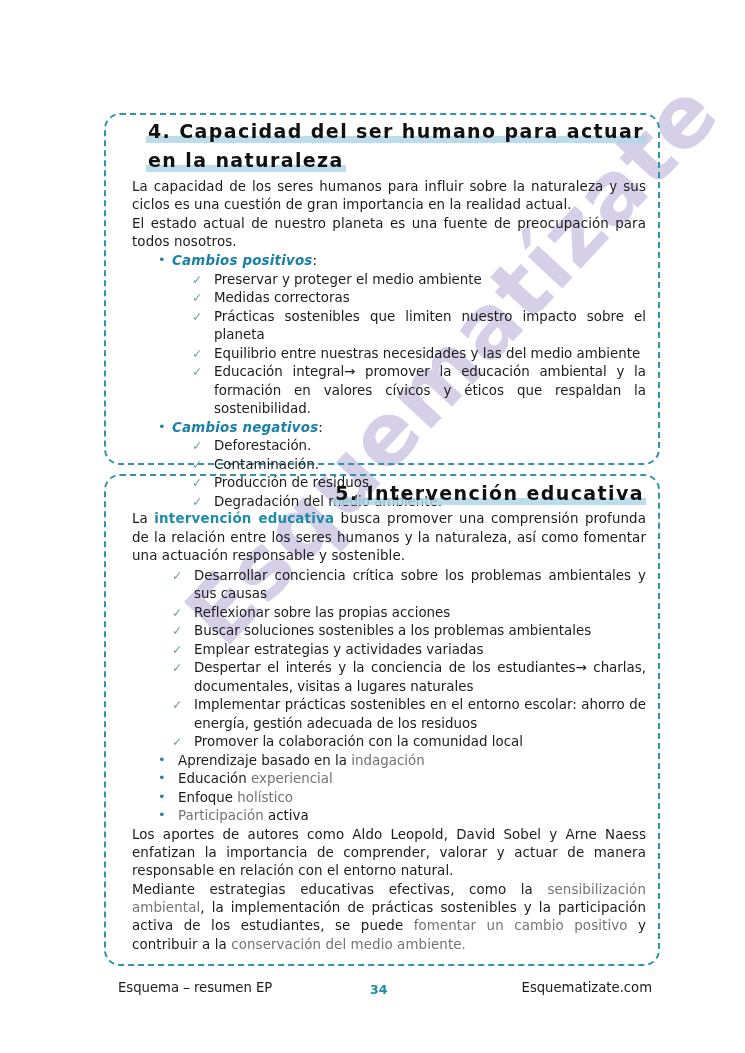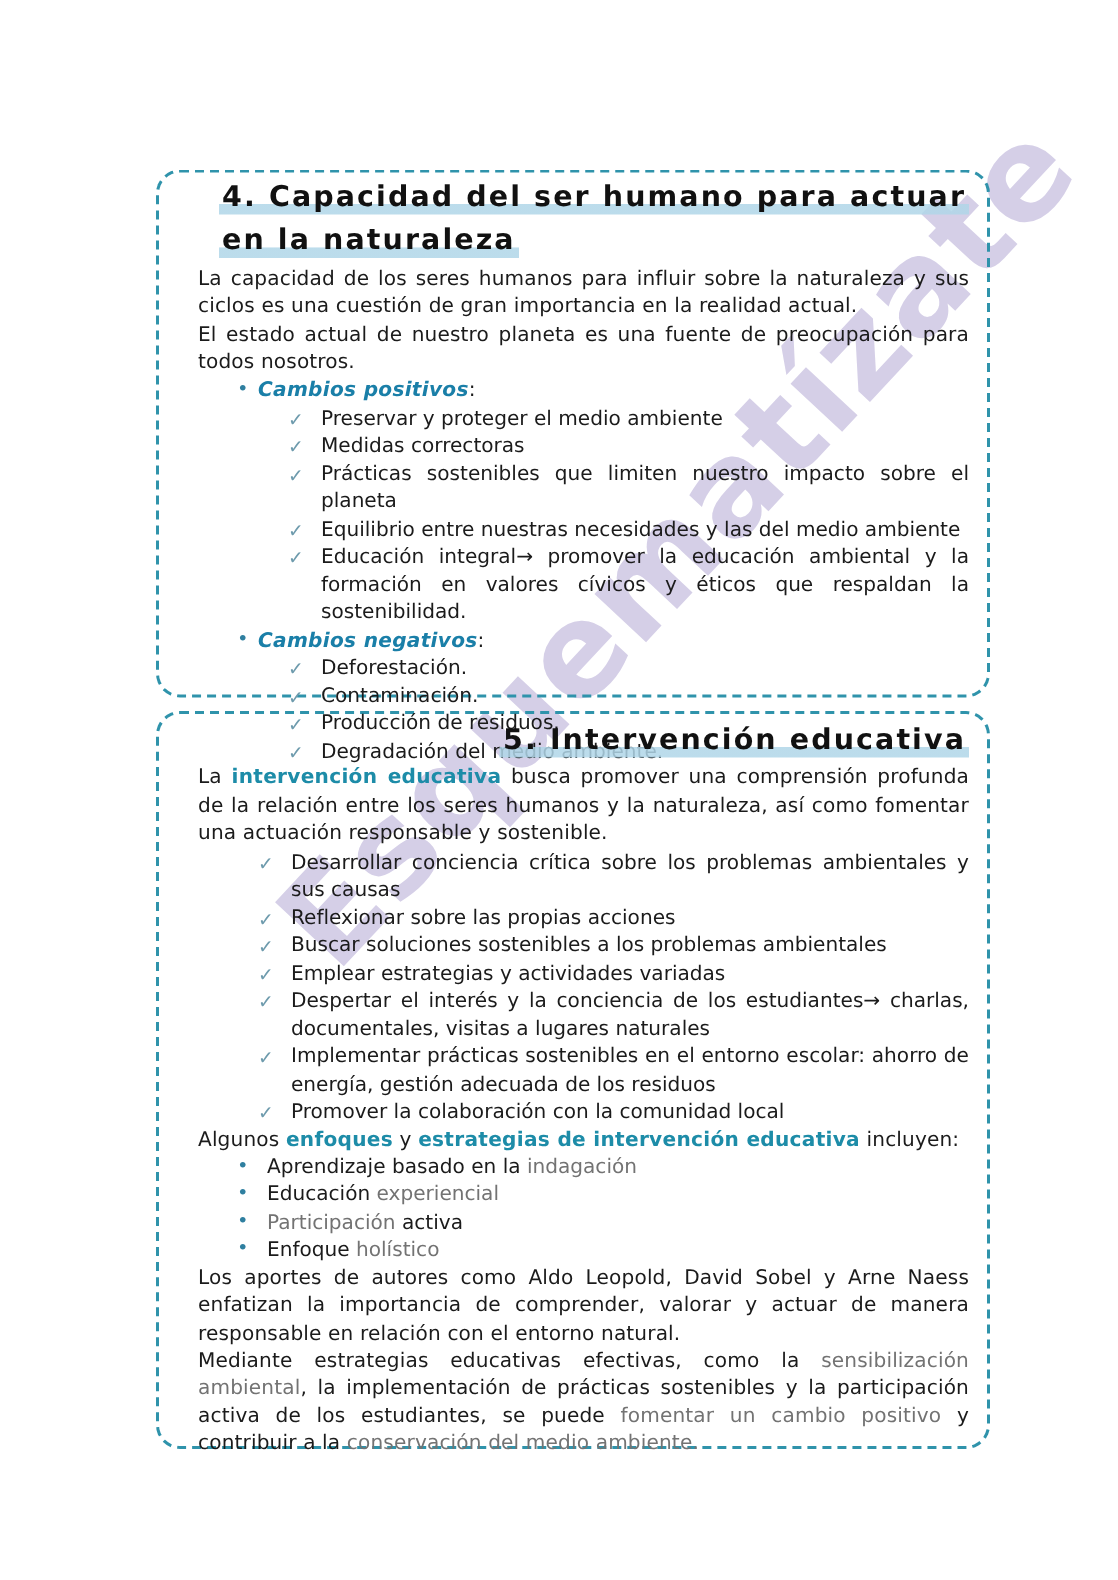--- a/index.html
+++ b/index.html
@@ -247,30 +247,34 @@
       <ul class="lv2" style="padding-left:62px;margin-top:1px">
         <li>Desarrollar conciencia crítica sobre los problemas ambientales y sus causas</li>
         <li class="lastline">Reflexionar sobre las propias acciones</li>
         <li class="lastline">Buscar soluciones sostenibles a los problemas ambientales</li>
         <li class="lastline">Emplear estrategias y actividades variadas</li>
         <li>Despertar el interés y la conciencia de los estudiantes→ charlas, documentales, visitas a lugares naturales</li>
         <li>Implementar prácticas sostenibles en el entorno escolar: ahorro de energía, gestión adecuada de los residuos</li>
         <li class="lastline">Promover la colaboración con la comunidad local</li>
       </ul>
 
-      <p class="body lastline"><span>Algunos </span><span class="teal-bold">enfoques</span><span> y </span><span class="teal-bold">estrategias de intervención educativa</span><span> incluyen:</span></p>
 
       <ul class="lv2 round">
         <li class="lastline"><span>Aprendizaje basado en la </span><span class="teal">indagación</span><span></span></li>
         <li class="lastline"><span>Educación </span><span class="teal">experiencial</span><span></span></li>
+        <li class="lastline"><span>Enfoque </span><span class="teal">holístico</span><span></span></li>
         <li class="lastline"><span></span><span class="teal">Participación</span><span> activa</span></li>
-        <li class="lastline"><span>Enfoque </span><span class="teal">holístico</span><span></span></li>
       </ul>
 
       <p class="body lastline">Los aportes de autores como Aldo Leopold, David Sobel y Arne Naess enfatizan la importancia de comprender, valorar y actuar de manera responsable en relación con el entorno natural.</p>
 
       <p class="body lastline"><span>Mediante estrategias educativas efectivas, como la </span><span class="teal">sensibilización ambiental</span><span>, la implementación de prácticas sostenibles y la participación activa de los estudiantes, se puede </span><span class="teal">fomentar un cambio positivo</span><span> y contribuir a la </span><span class="teal">conservación del medio ambiente.</span></p>
 
     </div>
   </div>
 
+  <div class="footer">
+    <span class="footer-left">Esquema – resumen EP</span>
+    <span class="footer-page">34</span>
+    <span class="footer-right">Esquematizate.com</span>
+  </div>
 
 </div>
 
 </body></html>

